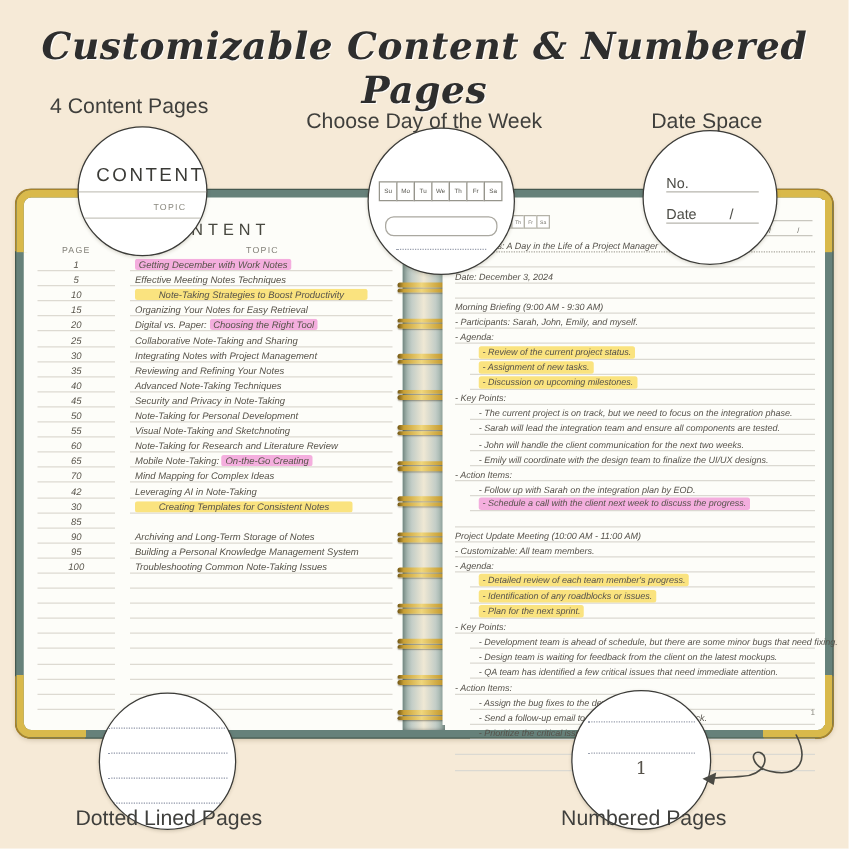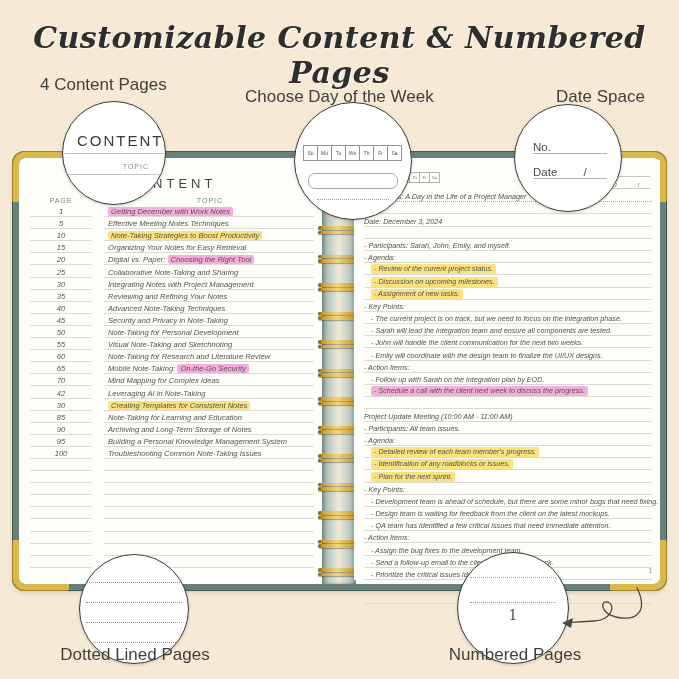--- a/index.html
+++ b/index.html
@@ -10,21 +10,21 @@
   
   .headline{
     position:absolute;top:20px;left:0;width:679px;text-align:center;
     font-family:"DejaVu Serif",serif;font-style:italic;font-weight:bold;
     font-size:30px;color:#2e2e2e;text-shadow:1px 1px 0 rgba(255,255,255,.8);
     letter-spacing:.5px;
   }
   .callout{position:absolute;font-size:17px;color:#3f3f3c;}
   .co-top-left{left:40px;top:75px;}
   .co-top-mid{left:245px;top:87px;}
-  .co-top-right{left:521px;top:87px;margin-left:35px;}
+  .co-top-right{left:521px;top:87px;}
   .co-bot-left{left:30px;top:645px;width:210px;text-align:center;}
   .co-bot-right{left:410px;top:645px;width:210px;text-align:center;}
   
   .notebook{position:absolute;left:13px;top:152px;width:653px;height:438px;}
   .cover{
     position:absolute;inset:0;border:6px solid #66817a;border-radius:12px;
     background:#fdfdf9;box-shadow:0 0 0 1px #44584f,0 2px 4px rgba(90,70,30,.25);
   }
   .corner{position:absolute;width:50px;height:44px;pointer-events:none;}
   .corner.tl{left:0;top:0;border-top:6px solid #d9b94b;border-left:6px solid #d9b94b;border-top-left-radius:12px;box-shadow:-1px -1px 0 #a8832a;}
@@ -47,34 +47,34 @@
   .page-left{position:absolute;left:9px;top:8px;width:298px;height:420px;background:#fdfdf9;}
   .lp-title{margin-top:16px;text-align:center;font-size:13px;letter-spacing:4px;color:#47473f;}
   .lp-head{display:flex;font-size:7px;color:#84827a;margin-top:6px;letter-spacing:1px;}
   .lp-head .h-page{width:78px;text-align:center;}
   .lp-head .h-topic{flex:1;text-align:center;}
   .toc{margin-top:1px;font-style:italic;color:#57534a;}
   .toc-row{display:flex;height:12.1px;align-items:flex-end;font-size:7.6px;}
   .toc-num{width:62px;margin-left:8px;text-align:center;border-bottom:1px solid #dddad2;}
   .toc-topic{flex:1;margin-left:12px;margin-right:6px;border-bottom:1px solid #dddad2;padding-left:4px;white-space:nowrap;overflow:hidden;}
   .hl-pink{background:#f4aede;border-radius:2px;padding:0 3px;}
-  .hl-yellow{background:#fae37f;border-radius:2px;padding:0 3px;}
+  .hl-yellow{background:#fae37f;border-radius:2px;padding:0 19px;}
   
   .page-right{position:absolute;left:341px;top:8px;width:306px;height:420px;background:#fdfdf9;}
   .week-strip{position:absolute;left:16px;top:12px;display:flex;}
   .week-box{width:9px;height:9px;border:1px solid #b4b2a8;margin-left:-1px;background:#fff;
     font-size:4px;color:#77756c;display:flex;align-items:center;justify-content:center;}
   .nodate{position:absolute;right:10px;top:5px;width:62px;font-size:6px;color:#6b6962;}
   .nodate .nd-row{display:flex;align-items:flex-end;border-bottom:1px solid #c9c7bf;height:11px;}
   .nodate .nd-lab{margin-right:4px;}
   .nodate .nd-slash{flex:1;text-align:center;}
   .notes{position:absolute;left:10px;right:8px;top:30px;font-style:italic;color:#55514a;}
   .note-line{height:11.2px;display:flex;align-items:flex-end;border-bottom:1px solid #dbd9d2;font-size:7.2px;white-space:nowrap;overflow:visible;}
   .note-line.heading{border-bottom:1px dotted #a9a79e;}
-  .note-line.ind{padding-left:7px;}
+  .note-line.ind{padding-left:7px;margin-left:12px;}
   .note-line .hl-pink,.note-line .hl-yellow{padding:0 3px 1px 3px;}
   .rp-num{position:absolute;right:8px;bottom:6px;font-size:6.5px;color:#8a887f;font-style:normal;}
   
   .mag{
     position:absolute;background:#fff;border:1.5px solid #3b3b38;border-radius:50%;
     overflow:hidden;box-shadow:0 1px 3px rgba(60,50,20,.2);
   }
   .mag-c1{left:62px;top:101px;width:102px;height:102px;}
   .mc1-title{margin-top:30px;padding-left:14px;font-size:15px;letter-spacing:2px;color:#3a3a36;}
   .mc1-line{border-bottom:1px solid #c8c6be;margin-top:4px;}
@@ -171,37 +171,36 @@
           <div class="toc-row">
             <div class="toc-num">55</div>
             <div class="toc-topic">Visual Note-Taking and Sketchnoting</div>
           </div>
           <div class="toc-row">
             <div class="toc-num">60</div>
             <div class="toc-topic">Note-Taking for Research and Literature Review</div>
           </div>
           <div class="toc-row">
             <div class="toc-num">65</div>
-            <div class="toc-topic">Mobile Note-Taking: <span class="hl-pink">On-the-Go Security</span></div>
+            <div class="toc-topic">Mobile Note-Taking: <span class="hl-pink">On-the-Go Creating</span></div>
           </div>
           <div class="toc-row">
             <div class="toc-num">70</div>
             <div class="toc-topic">Mind Mapping for Complex Ideas</div>
           </div>
           <div class="toc-row">
             <div class="toc-num">42</div>
             <div class="toc-topic">Leveraging AI in Note-Taking</div>
           </div>
           <div class="toc-row">
             <div class="toc-num">30</div>
             <div class="toc-topic"><span class="hl-yellow">Creating Templates for Consistent Notes</span></div>
           </div>
           <div class="toc-row">
             <div class="toc-num">85</div>
-            <div class="toc-topic">Note-Taking for Learning and Education</div>
           </div>
           <div class="toc-row">
             <div class="toc-num">90</div>
             <div class="toc-topic">Archiving and Long-Term Storage of Notes</div>
           </div>
           <div class="toc-row">
             <div class="toc-num">95</div>
             <div class="toc-topic">Building a Personal Knowledge Management System</div>
           </div>
           <div class="toc-row">
@@ -329,44 +328,45 @@
           <span class="nd-lab">Date</span>
           <span class="nd-slash">/</span>
           <span class="nd-slash">/</span>
         </div>
       </div>
       <div class="notes" id="note-lines">
           <div class="note-line heading">Work Notes: A Day in the Life of a Project Manager</div>
           <div class="note-line"></div>
           <div class="note-line">Date: December 3, 2024</div>
           <div class="note-line"></div>
+          <div class="note-line">Morning Briefing (9:00 AM - 9:30 AM)</div>
           <div class="note-line">- Participants: Sarah, John, Emily, and myself.</div>
           <div class="note-line">- Agenda:</div>
           <div class="note-line ind">
             <span class="hl-yellow">- Review of the current project status.</span>
           </div>
           <div class="note-line ind">
+            <span class="hl-yellow">- Assignment of new tasks.</span>
+          </div>
+          <div class="note-line ind">
             <span class="hl-yellow">- Discussion on upcoming milestones.</span>
-          </div>
-          <div class="note-line ind">
-            <span class="hl-yellow">- Assignment of new tasks.</span>
           </div>
           <div class="note-line">- Key Points:</div>
           <div class="note-line ind">- The current project is on track, but we need to focus on the integration phase.</div>
           <div class="note-line ind">- Sarah will lead the integration team and ensure all components are tested.</div>
           <div class="note-line ind">- John will handle the client communication for the next two weeks.</div>
           <div class="note-line ind">- Emily will coordinate with the design team to finalize the UI/UX designs.</div>
           <div class="note-line">- Action Items:</div>
           <div class="note-line ind">- Follow up with Sarah on the integration plan by EOD.</div>
           <div class="note-line ind">
             <span class="hl-pink">- Schedule a call with the client next week to discuss the progress.</span>
           </div>
           <div class="note-line"></div>
           <div class="note-line">Project Update Meeting (10:00 AM - 11:00 AM)</div>
-          <div class="note-line">- Participants: All team issues.</div>
+          <div class="note-line">- Customizable: All team members.</div>
           <div class="note-line">- Agenda:</div>
           <div class="note-line ind">
             <span class="hl-yellow">- Detailed review of each team member's progress.</span>
           </div>
           <div class="note-line ind">
             <span class="hl-yellow">- Identification of any roadblocks or issues.</span>
           </div>
           <div class="note-line ind">
             <span class="hl-yellow">- Plan for the next sprint.</span>
           </div>

